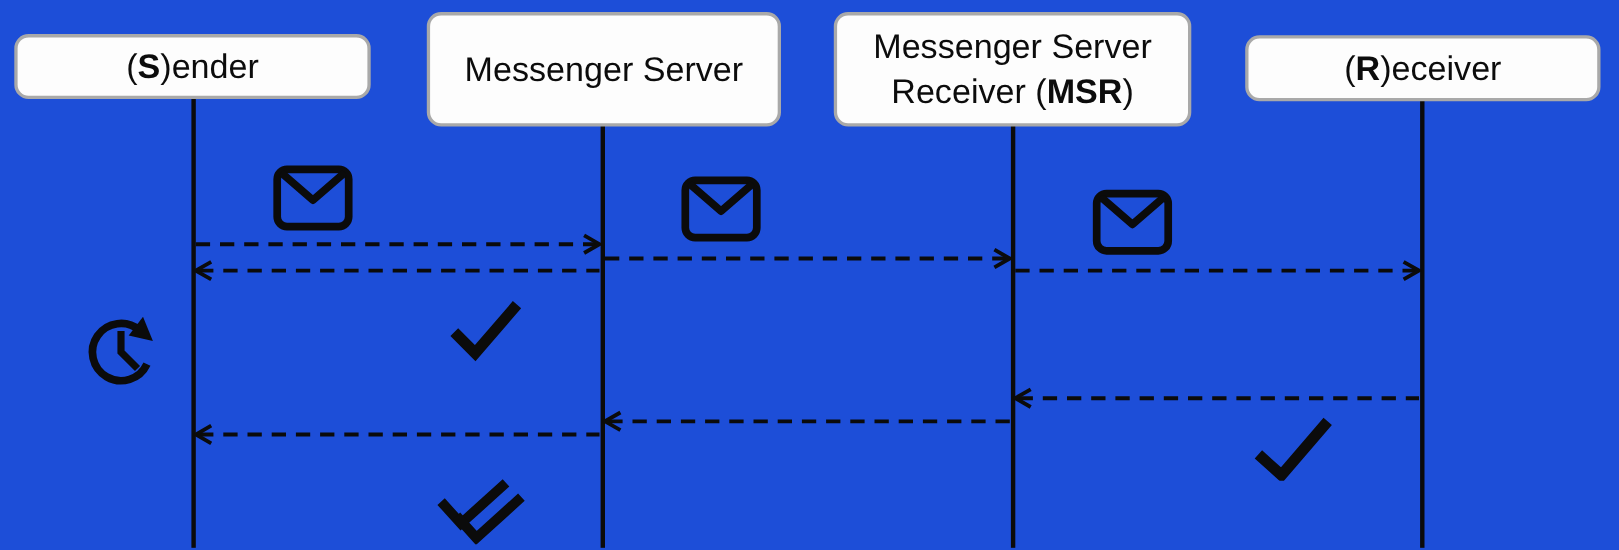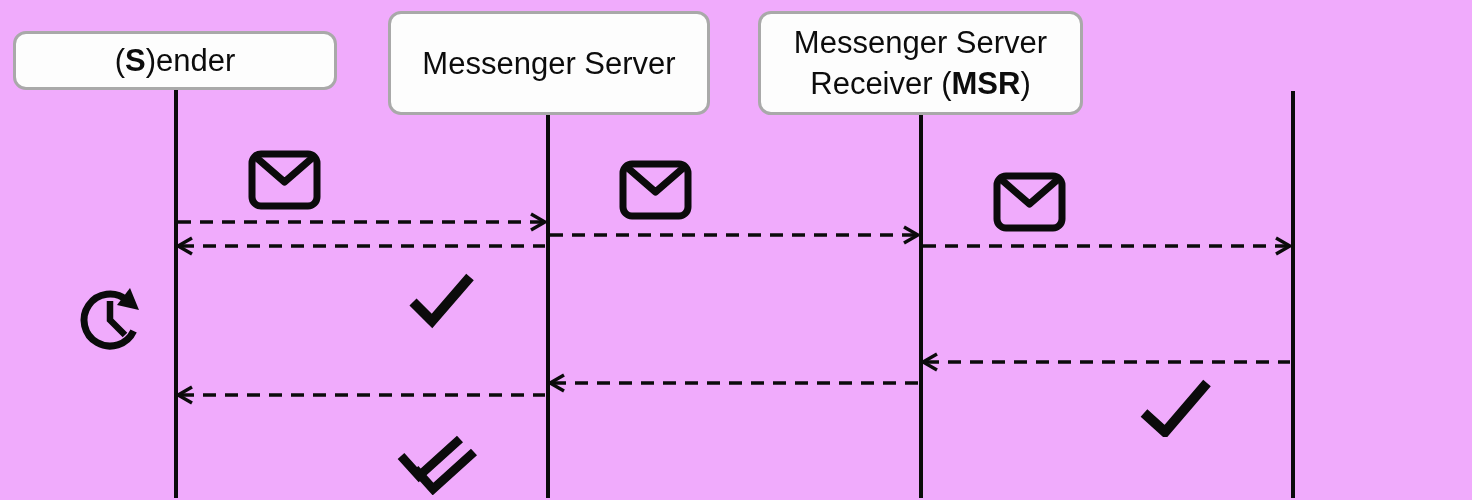--- a/index.html
+++ b/index.html
@@ -1,17 +1,17 @@
 <!DOCTYPE html>
 <html><head>
 <meta charset="utf-8">
 <style>
   html,body{margin:0;padding:0;background:#ffffff;}
   .stage{
-    position:relative;width:1472px;height:500px;background:#f0abfc;
+    position:relative;width:1472px;height:500px;background:#1d4ed8;
     font-family:"Liberation Sans",sans-serif;overflow:hidden;color:#0c0c0c;
   }
   
   .lifeline{position:absolute;width:4px;background:#0b0b0b;}
   .ll-sender{left:174px;top:90px;height:408px;}
   .ll-mss{left:546px;top:114px;height:384px;}
   .ll-msr{left:919px;top:114px;height:384px;}
   .ll-receiver{left:1291px;top:91px;height:407px;}
   
   .actor-box{
@@ -61,20 +61,23 @@
 
   <div class="actor-box box-mss">
     <div><span>Messenger Server</span><b></b><span></span></div>
   </div>
 
   <div class="actor-box box-msr">
     <div><span>Messenger Server</span><b></b><span></span></div>
     <div><span>Receiver (</span><b>MSR</b><span>)</span></div>
   </div>
 
+  <div class="actor-box box-receiver">
+    <div><span>(</span><b>R</b><span>)eceiver</span></div>
+  </div>
 
   <svg class="abs a1" width="371" height="24">
     <line class="dash" x1="2" y1="12" x2="366" y2="12"></line>
       <path class="head" d="M355 4 L369 12 L355 20"></path>
   </svg>
   <svg class="abs a2" width="372" height="24">
     <line class="dash" x1="2" y1="12" x2="367" y2="12"></line>
       <path class="head" d="M356 4 L370 12 L356 20"></path>
   </svg>
   <svg class="abs a3" width="371" height="24">

